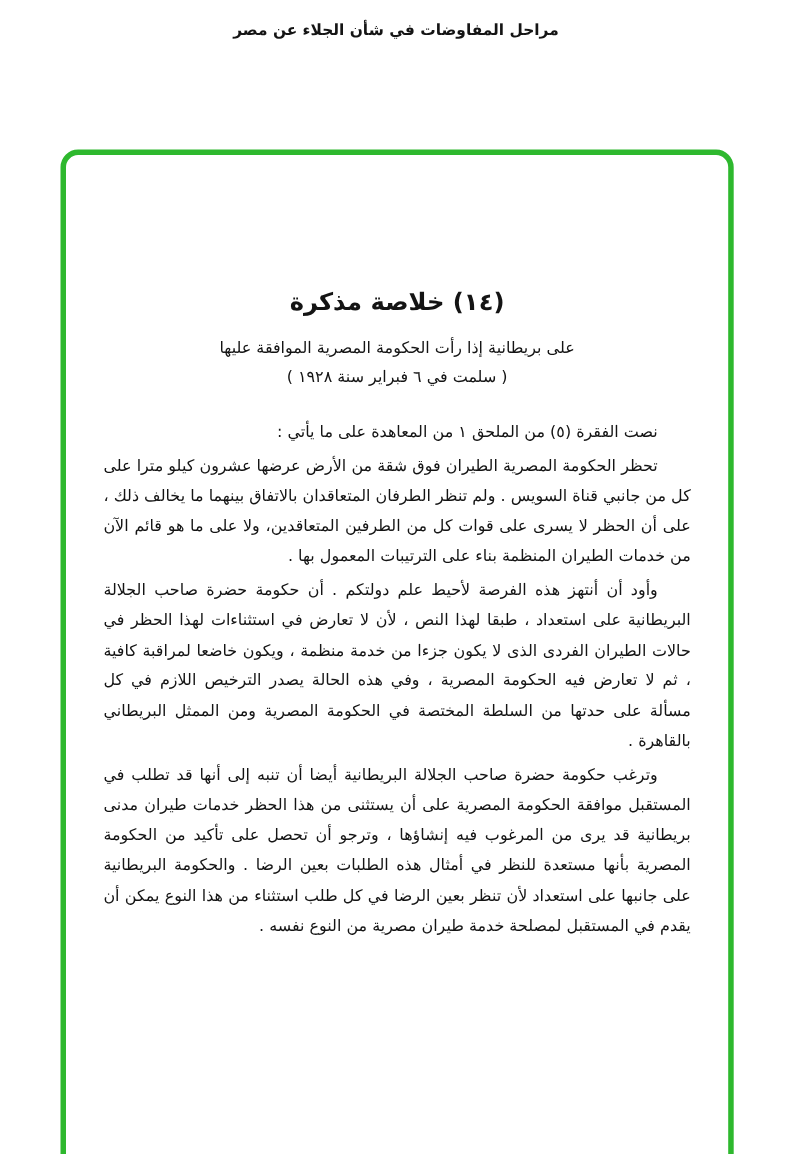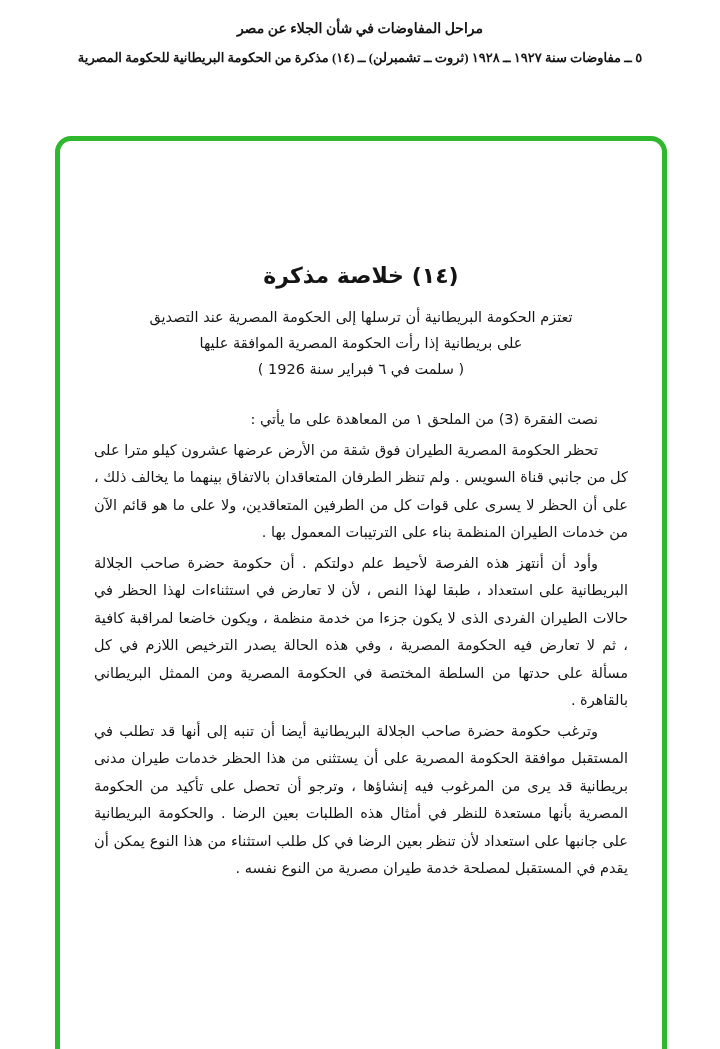--- a/index.html
+++ b/index.html
@@ -12,21 +12,20 @@
     background: #ffffff;
     font-family: "DejaVu Sans", sans-serif;
     color: #141414;
     position: relative;
     overflow: hidden;
     direction: rtl;
   }
   .page-header {
     text-align: center;
     padding-top: 20px;
-    font-family: Liberation Serif, serif;
   }
   .header-title {
     font-size: 14px;
     font-weight: bold;
     letter-spacing: 0.5px;
   }
   .header-subtitle {
     font-size: 13px;
     font-weight: bold;
     margin-top: 13px;
@@ -73,31 +72,29 @@
   .doc-body p {
     margin: 0 0 3px 0;
     text-indent: 30px;
   }
 </style>
 </head>
 <body>
 
 <header class="page-header">
   <div class="header-title">مراحل المفاوضات في شأن الجلاء عن مصر</div>
-  <div class="header-subtitle">٥ ــ مفاوضات سنة ١٩٢٧ ــ ١٩٢٨ (ثروت ــ تشمبرلن) ــ (١٤) مذكرة من الحكومة البريطانية للحكومة المصرية</div>
 </header>
 
 <section class="doc-frame">
   <h1 class="doc-title">(١٤) خلاصة مذكرة</h1>
 
   <div class="doc-intro">
-    <p class="intro-line">تعتزم الحكومة البريطانية أن ترسلها إلى الحكومة المصرية عند التصديق</p>
     <p class="intro-line">على بريطانية إذا رأت الحكومة المصرية الموافقة عليها</p>
-    <p class="intro-line">( سلمت في ٦ فبراير سنة 1926 )</p>
+    <p class="intro-line">( سلمت في ٦ فبراير سنة ١٩٢٨ )</p>
   </div>
 
   <div class="doc-body">
-    <p>نصت الفقرة (3) من الملحق ١ من المعاهدة على ما يأتي :</p>
+    <p>نصت الفقرة (٥) من الملحق ١ من المعاهدة على ما يأتي :</p>
     <p>تحظر الحكومة المصرية الطيران فوق شقة من الأرض عرضها عشرون كيلو مترا على كل من جانبي قناة السويس . ولم تنظر الطرفان المتعاقدان بالاتفاق بينهما ما يخالف ذلك ، على أن الحظر لا يسرى على قوات كل من الطرفين المتعاقدين، ولا على ما هو قائم الآن من خدمات الطيران المنظمة بناء على الترتيبات المعمول بها .</p>
     <p>وأود أن أنتهز هذه الفرصة لأحيط علم دولتكم . أن حكومة حضرة صاحب الجلالة البريطانية على استعداد ، طبقا لهذا النص ، لأن لا تعارض في استثناءات لهذا الحظر في حالات الطيران الفردى الذى لا يكون جزءا من خدمة منظمة ، ويكون خاضعا لمراقبة كافية ، ثم لا تعارض فيه الحكومة المصرية ، وفي هذه الحالة يصدر الترخيص اللازم في كل مسألة على حدتها من السلطة المختصة في الحكومة المصرية ومن الممثل البريطاني بالقاهرة .</p>
     <p>وترغب حكومة حضرة صاحب الجلالة البريطانية أيضا أن تنبه إلى أنها قد تطلب في المستقبل موافقة الحكومة المصرية على أن يستثنى من هذا الحظر خدمات طيران مدنى بريطانية قد يرى من المرغوب فيه إنشاؤها ، وترجو أن تحصل على تأكيد من الحكومة المصرية بأنها مستعدة للنظر في أمثال هذه الطلبات بعين الرضا . والحكومة البريطانية على جانبها على استعداد لأن تنظر بعين الرضا في كل طلب استثناء من هذا النوع يمكن أن يقدم في المستقبل لمصلحة خدمة طيران مصرية من النوع نفسه .</p>
   </div>
 </section>
 
 </body></html>

